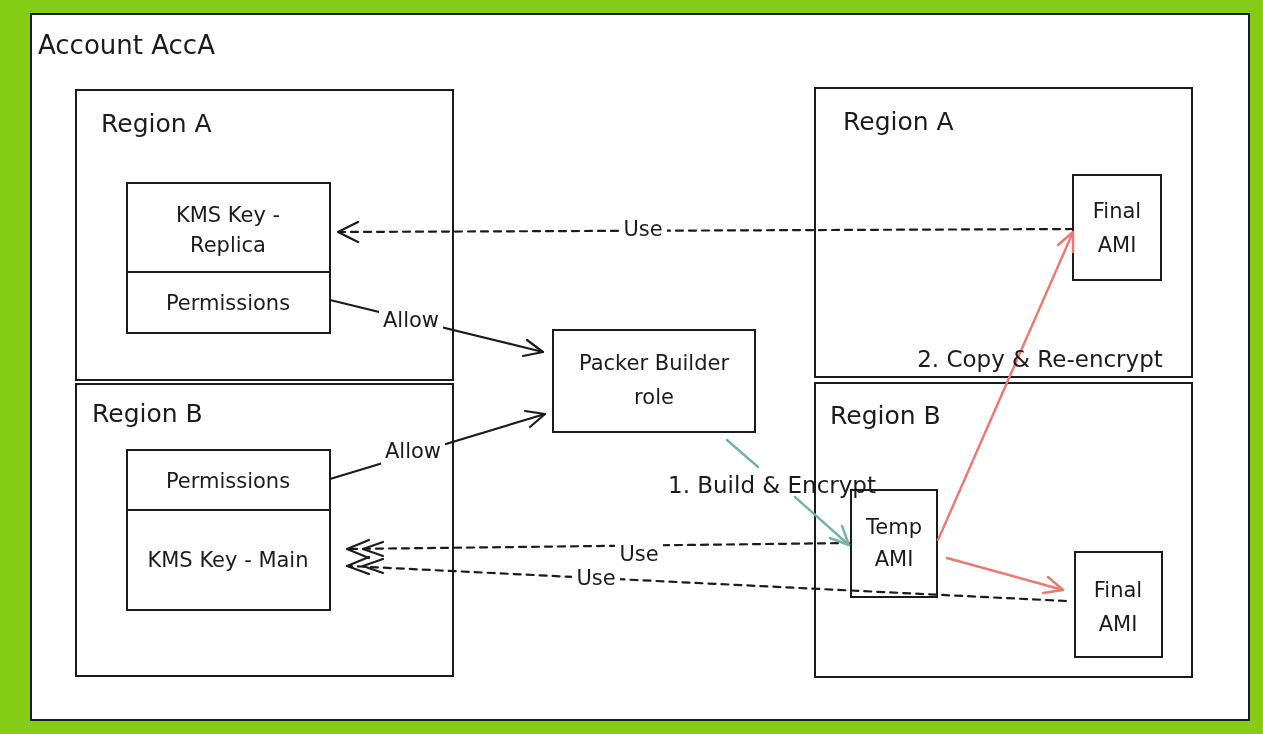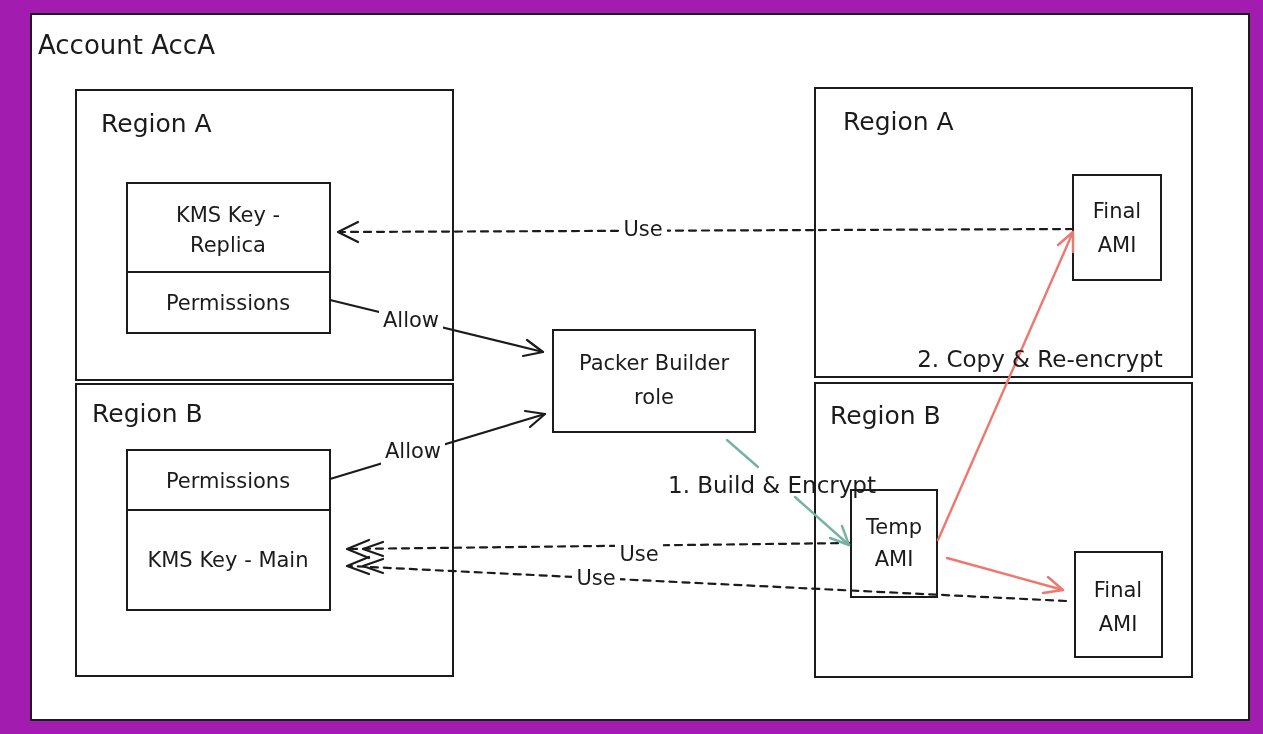--- a/index.html
+++ b/index.html
@@ -1,16 +1,16 @@
 <!DOCTYPE html>
 <html><head>
 <meta charset="utf-8">
 <style>
   html, body { margin: 0; padding: 0; background: #ffffff; }
-  .canvas { position: relative; width: 1263px; height: 734px; background: #a21caf; overflow: hidden; }
+  .canvas { position: relative; width: 1263px; height: 734px; background: #84cc16; overflow: hidden; }
   svg { display: block; }
   .frame { fill: #ffffff; stroke: #1b1b1b; stroke-width: 2; }
   .node  { fill: #ffffff; stroke: #1b1b1b; stroke-width: 2; }
   .edge  { fill: none; stroke: #1b1b1b; stroke-width: 2.2; stroke-linecap: round; stroke-linejoin: round; }
   .dashed { stroke-dasharray: 7 6; }
   .cedge { fill: none; stroke-width: 2.4; stroke-linecap: round; stroke-linejoin: round; }
   .lblbg { fill: #ffffff; }
   text { font-family: "DejaVu Sans", sans-serif; fill: #1b1b1b; }
   .t-account { font-size: 26px; }
   .t-region  { font-size: 25px; }

